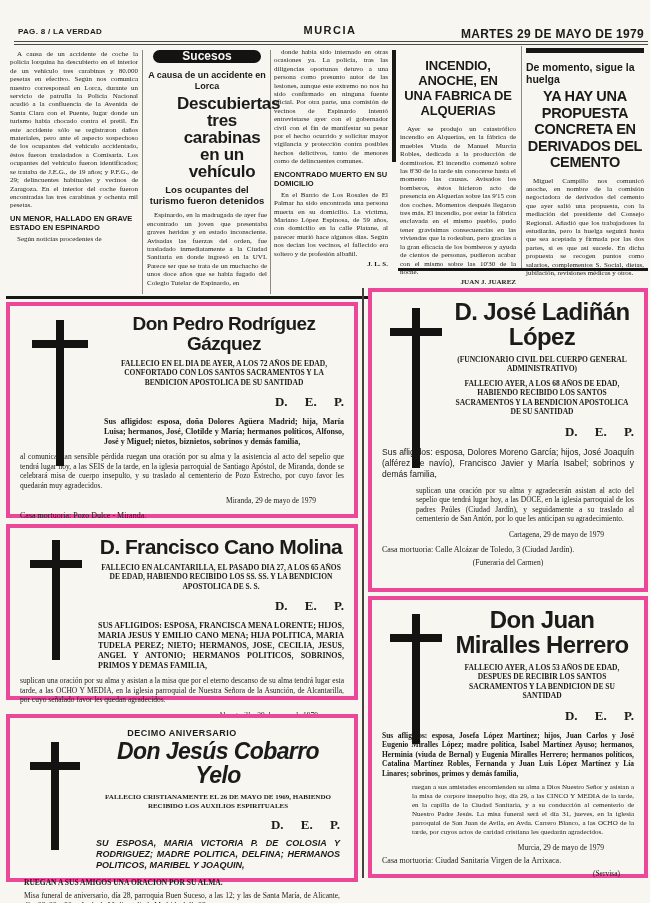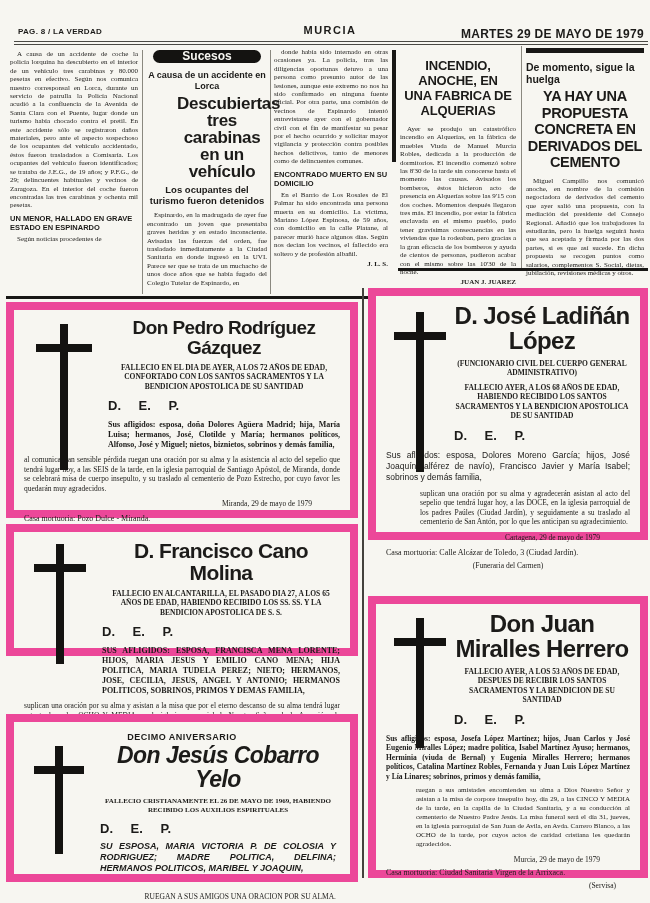--- a/index.html
+++ b/index.html
@@ -37,31 +37,31 @@
   .deck { font-family:"Liberation Sans", sans-serif; font-weight:bold; font-size:9.5px;
     line-height:11px; text-align:center; text-indent:0; margin-bottom:5px; }
   .headline-md { font-family:"Liberation Sans", sans-serif; font-weight:bold; font-size:13px;
     line-height:15px; text-align:center; letter-spacing:-.2px; margin:6px 4px 7px; }
   .cem-bar { height:5px; background:#181715; margin-bottom:8px; }
   .headline-cem { font-family:"Liberation Sans", sans-serif; font-weight:bold; font-size:14.5px;
     line-height:16.5px; text-align:center; letter-spacing:-.3px; margin-bottom:6px; }
   .kicker-cem { font-family:"Liberation Sans", sans-serif; font-weight:bold; font-size:10.5px;
     line-height:12px; text-align:left; margin-bottom:3px; }
   
-  .obit { position:absolute; background:#f7f6f1; border:8px solid #ec4899; }
+  .obit { position:absolute; background:#f7f6f1; border:4px solid #ec4899; }
   .cross { position:absolute; }
   .cross::before { content:""; position:absolute; left:50%; top:0; transform:translateX(-50%);
     width:8px; height:100%; background:#141311; }
   .cross::after  { content:""; position:absolute; top:20px; left:0; width:100%; height:8px; background:#141311; }
   .obit-name { font-family:"Liberation Sans", sans-serif; font-weight:bold; letter-spacing:-.6px;
     line-height:1.04; text-align:center; }
   .obit-sub  { font-weight:bold; font-size:7.5px; line-height:9.5px; text-align:center; margin-top:5px; }
   .obit-fall { font-weight:bold; font-size:7.5px; line-height:9.5px; text-align:center; margin-top:5px; }
-  .obit-dep  { font-family:Liberation Sans, sans-serif; font-weight:bold; font-size:13px;
-    text-align:left; word-spacing:14px; margin:7px 0; }
+  .obit-dep  { font-family:Liberation Serif, serif; font-weight:bold; font-size:13px;
+    text-align:right; word-spacing:14px; margin:7px 0; }
   .obit-fam  { font-size:8px; line-height:10px; text-align:justify; font-weight:bold; }
   .obit-body { font-size:7.5px; line-height:9.5px; text-align:justify; }
   .obit-date { font-size:7.5px; margin-top:6px; }
   .obit-casa { font-size:8px; margin-top:6px; }
   .obit-extra{ font-size:7.5px; text-align:center; margin-top:4px; }
   .anniv { font-family:"Liberation Sans", sans-serif; font-weight:bold; font-size:9px;
     text-align:center; letter-spacing:.5px; margin:6px 0 2px; }
 </style>
 </head>
 <body>
@@ -124,46 +124,46 @@
       <div class="obit-name" style="font-size:19px;">Don Pedro Rodríguez Gázquez</div>
       <div class="obit-fall">FALLECIO EN EL DIA DE AYER, A LOS 72 AÑOS DE EDAD, CONFORTADO CON LOS SANTOS SACRAMENTOS Y LA BENDICION APOSTOLICA DE SU SANTIDAD</div>
       <div class="obit-dep">D. E. P.</div>
       <div class="obit-fam">Sus afligidos: esposa, doña Dolores Agüera Madrid; hija, María Luisa; hermanos, José, Clotilde y María; hermanos políticos, Alfonso, José y Miguel; nietos, biznietos, sobrinos y demás familia,</div>
     </div>
     <div class="obit-body" style="margin-top:5px;">al comunicar tan sensible pérdida ruegan una oración por su alma y la asistencia al acto del sepelio que tendrá lugar hoy, a las SEIS de la tarde, en la iglesia parroquial de Santiago Apóstol, de Miranda, donde se celebrará misa de cuerpo insepulto, y su traslado al cementerio de Pozo Estrecho, por cuyo favor les quedarán muy agradecidos.</div>
     <div class="obit-date" style="text-align:right; padding-right:28px;">Miranda, 29 de mayo de 1979</div>
     <div class="obit-casa">Casa mortuoria: Pozo Dulce - Miranda.</div>
   </div>
 
-  <div class="obit" style="left:6px; top:524px; width:352px; height:132px; padding:8px 10px;">
+  <div class="obit" style="left:6px; top:524px; width:352px; height:176px; padding:8px 10px;">
     <div class="cross" style="left:20px; top:12px; width:52px; height:120px;"></div>
     <div style="margin-left:78px;">
       <div class="obit-name" style="font-size:21px;">D. Francisco Cano Molina</div>
       <div class="obit-fall">FALLECIO EN ALCANTARILLA, EL PASADO DIA 27, A LOS 65 AÑOS DE EDAD, HABIENDO RECIBIDO LOS SS. SS. Y LA BENDICION APOSTOLICA DE S. S.</div>
       <div class="obit-dep">D. E. P.</div>
       <div class="obit-fam">SUS AFLIGIDOS: ESPOSA, FRANCISCA MENA LORENTE; HIJOS, MARIA JESUS Y EMILIO CANO MENA; HIJA POLITICA, MARIA TUDELA PEREZ; NIETO; HERMANOS, JOSE, CECILIA, JESUS, ANGEL Y ANTONIO; HERMANOS POLITICOS, SOBRINOS, PRIMOS Y DEMAS FAMILIA,</div>
     </div>
     <div class="obit-body" style="margin-top:5px;">suplican una oración por su alma y asistan a la misa que por el eterno descanso de su alma tendrá lugar esta tarde, a las OCHO Y MEDIA, en la iglesia parroquial de Nuestra Señora de la Asunción, de Alcantarilla, por cuyo señalado favor les quedan agradecidos.</div>
     <div class="obit-date" style="text-align:right; padding-right:24px;">Alcantarilla, 29 de mayo de 1979.</div>
   </div>
 
   <div class="obit" style="left:6px; top:714px; width:352px; height:168px; padding:4px 14px 8px;">
     <div class="anniv">DECIMO ANIVERSARIO</div>
     <div class="cross" style="left:20px; top:24px; width:50px; height:108px;"></div>
     <div style="margin-left:72px;">
       <div class="obit-name" style="font-size:23px;font-style:italic;">Don Jesús Cobarro Yelo</div>
       <div class="obit-fall" style="font-size:7px;">FALLECIO CRISTIANAMENTE EL 26 DE MAYO DE 1969, HABIENDO RECIBIDO LOS AUXILIOS ESPIRITUALES</div>
       <div class="obit-dep" style="margin:5px 0;">D. E. P.</div>
       <div class="obit-fam" style="font-family:'Liberation Sans',sans-serif; font-style:italic; font-size:9px; line-height:11px;">SU ESPOSA, MARIA VICTORIA P. DE COLOSIA Y RODRIGUEZ; MADRE POLITICA, DELFINA; HERMANOS POLITICOS, MARIBEL Y JOAQUIN,</div>
     </div>
-    <div class="obit-body" style="margin-top:18px; font-weight:normal; text-align:right;">RUEGAN A SUS AMIGOS UNA ORACION POR SU ALMA.</div>
+    <div class="obit-body" style="margin-top:7px; font-weight:bold; text-align:left;">RUEGAN A SUS AMIGOS UNA ORACION POR SU ALMA.</div>
     <div class="obit-body" style="margin-top:4px;">Misa funeral de aniversario, día 28, parroquia Buen Suceso, a las 12; y las de Santa María, de Alicante, días 28, 29 y 30, y Jesús de Medinaceli, de Madrid, el día 28.</div>
   </div>
 
-  <div class="obit" style="left:368px; top:288px; width:280px; height:252px; padding:8px 10px;">
+  <div class="obit" style="left:368px; top:288px; width:280px; height:304px; padding:8px 10px;">
     <div class="cross" style="left:18px; top:16px; width:52px; height:160px;"></div>
     <div style="margin-left:68px;">
       <div class="obit-name" style="font-size:24px;">D. José Ladiñán López</div>
       <div class="obit-sub">(FUNCIONARIO CIVIL DEL CUERPO GENERAL ADMINISTRATIVO)</div>
       <div class="obit-fall">FALLECIO AYER, A LOS 68 AÑOS DE EDAD, HABIENDO RECIBIDO LOS SANTOS SACRAMENTOS Y LA BENDICION APOSTOLICA DE SU SANTIDAD</div>
       <div class="obit-dep">D. E. P.</div>
     </div>
     <div class="obit-fam" style="margin-top:6px; font-family:'Liberation Sans',sans-serif; font-weight:normal; font-size:8.5px; line-height:11px;">Sus afligidos: esposa, Dolores Moreno García; hijos, José Joaquín (alférez de navío), Francisco Javier y María Isabel; sobrinos y demás familia,</div>
     <div class="obit-body" style="margin:6px 0 0 34px;">suplican una oración por su alma y agradecerán asistan al acto del sepelio que tendrá lugar hoy, a las DOCE, en la iglesia parroquial de los padres Paúles (Ciudad Jardín), y seguidamente a su traslado al cementerio de San Antón, por lo que les anticipan su agradecimiento.</div>
     <div class="obit-date" style="text-align:right; padding-right:30px;">Cartagena, 29 de mayo de 1979</div>

